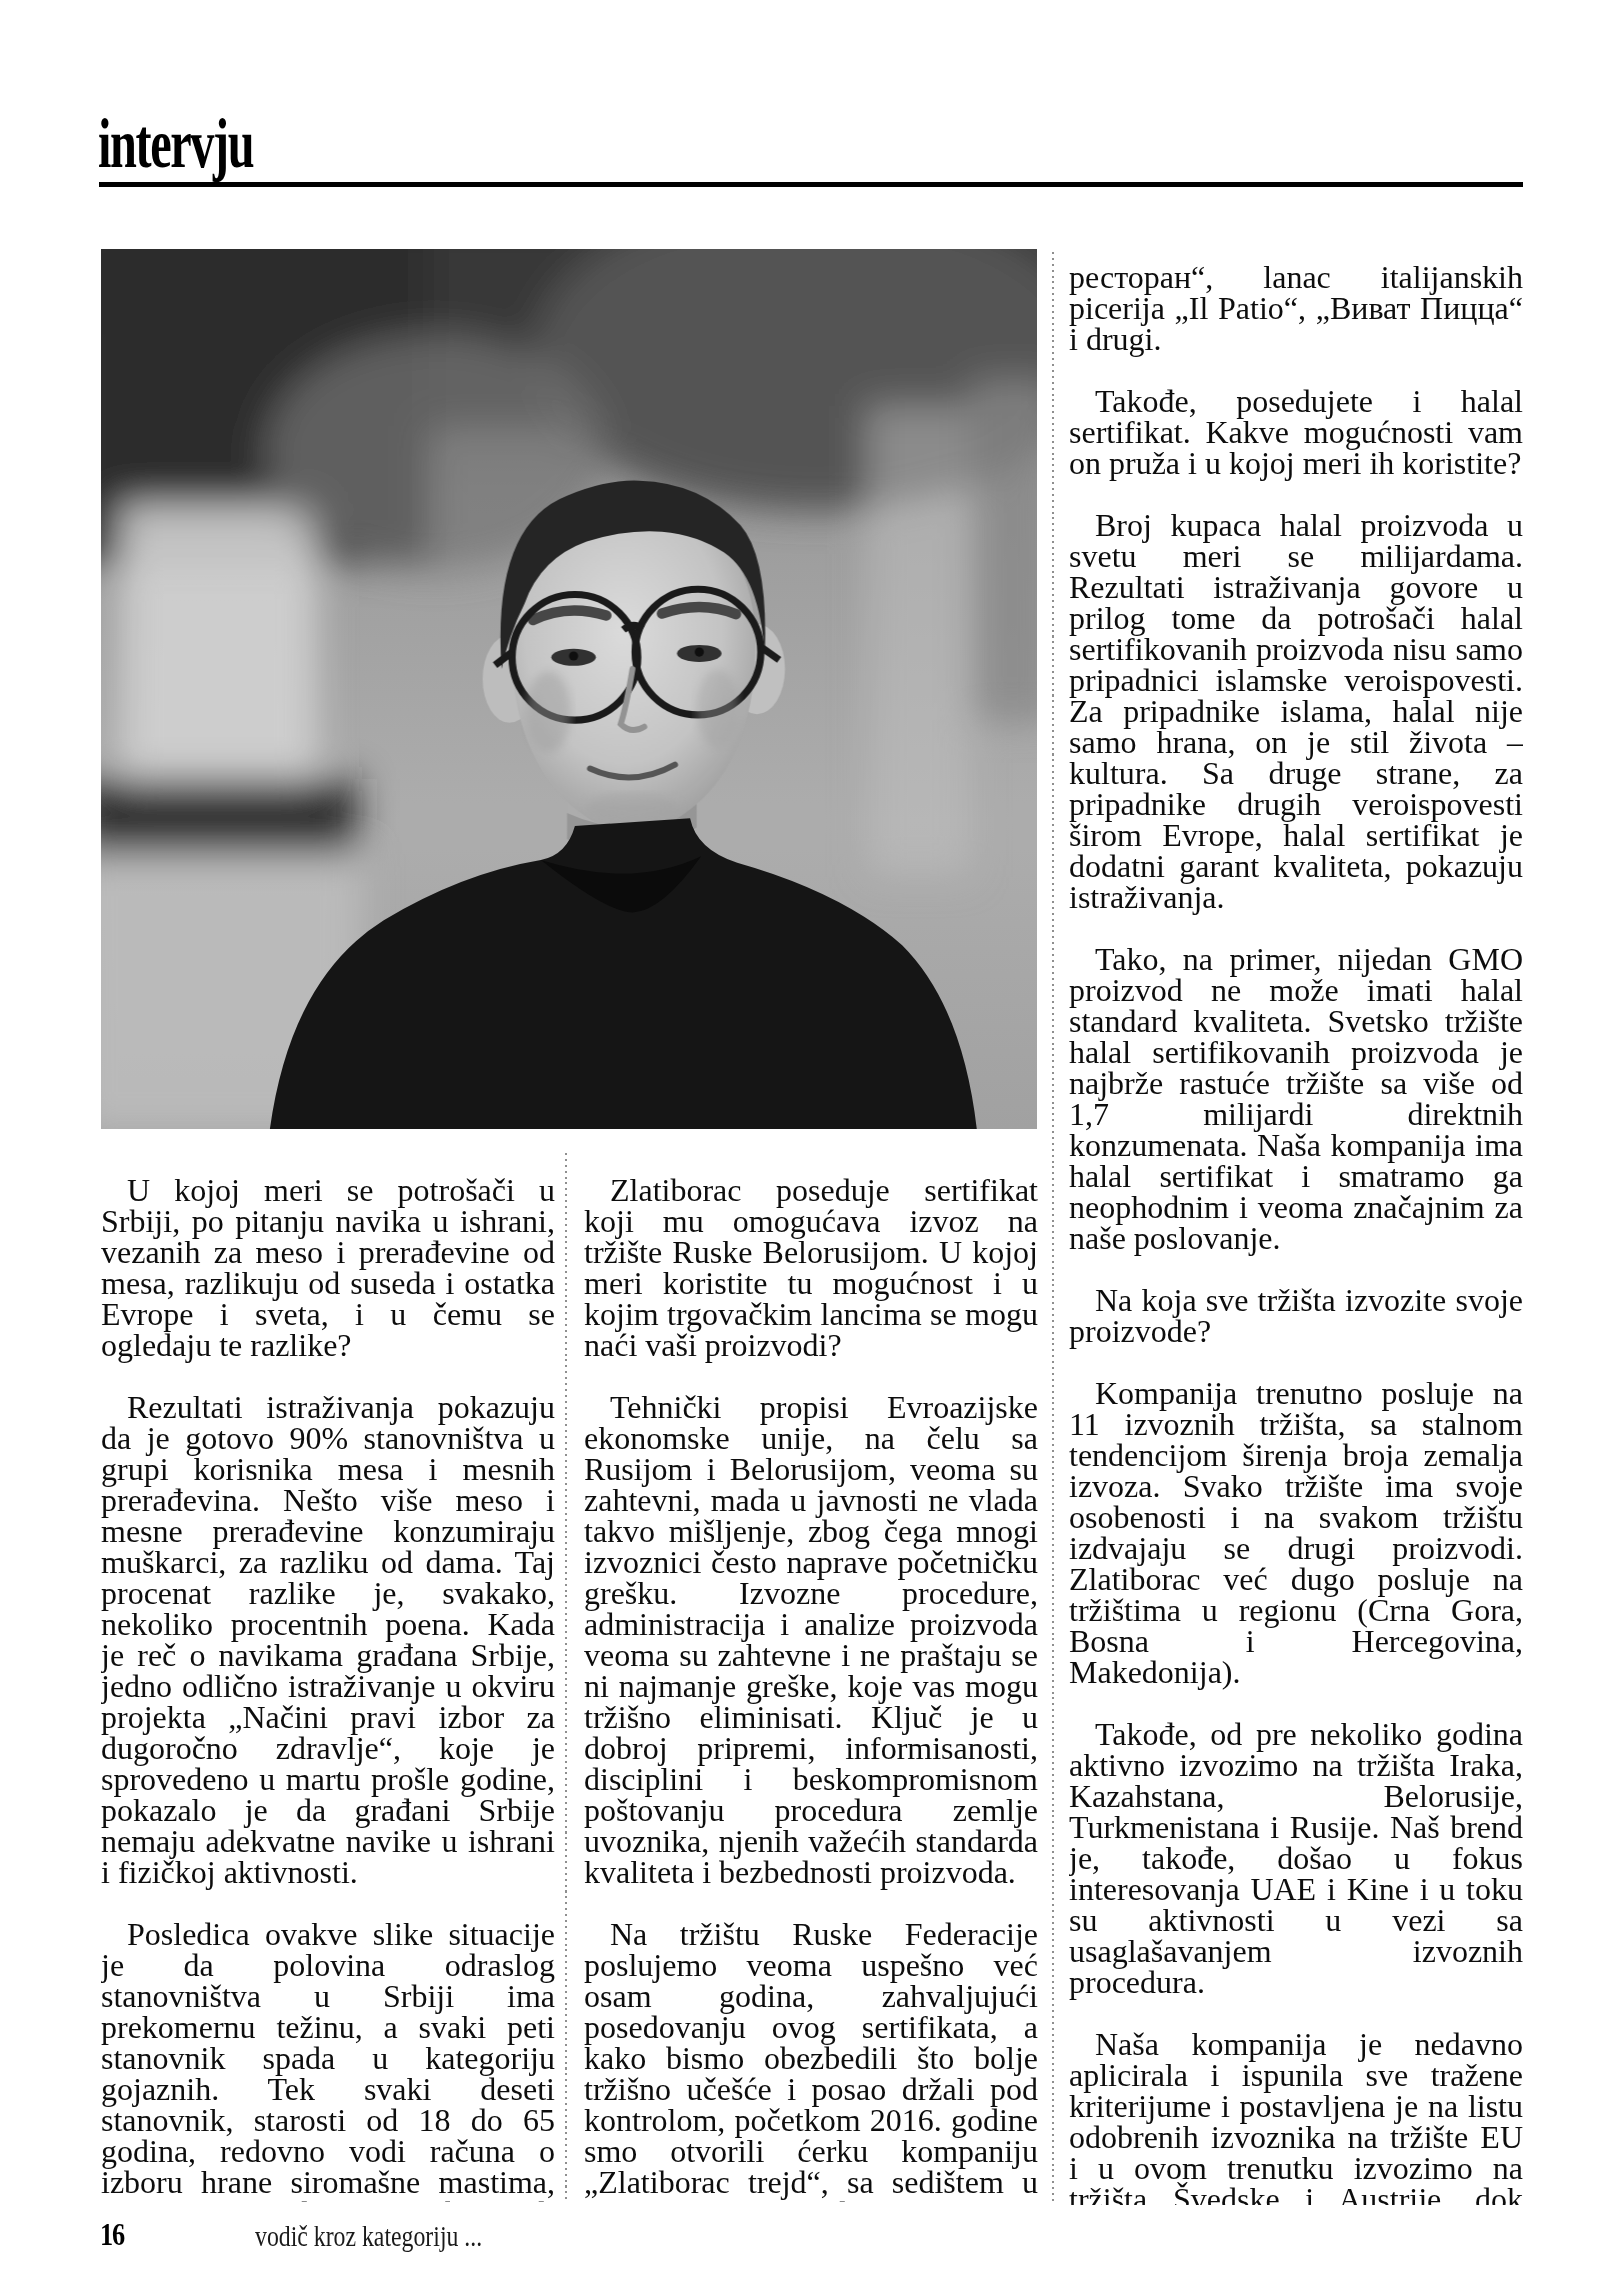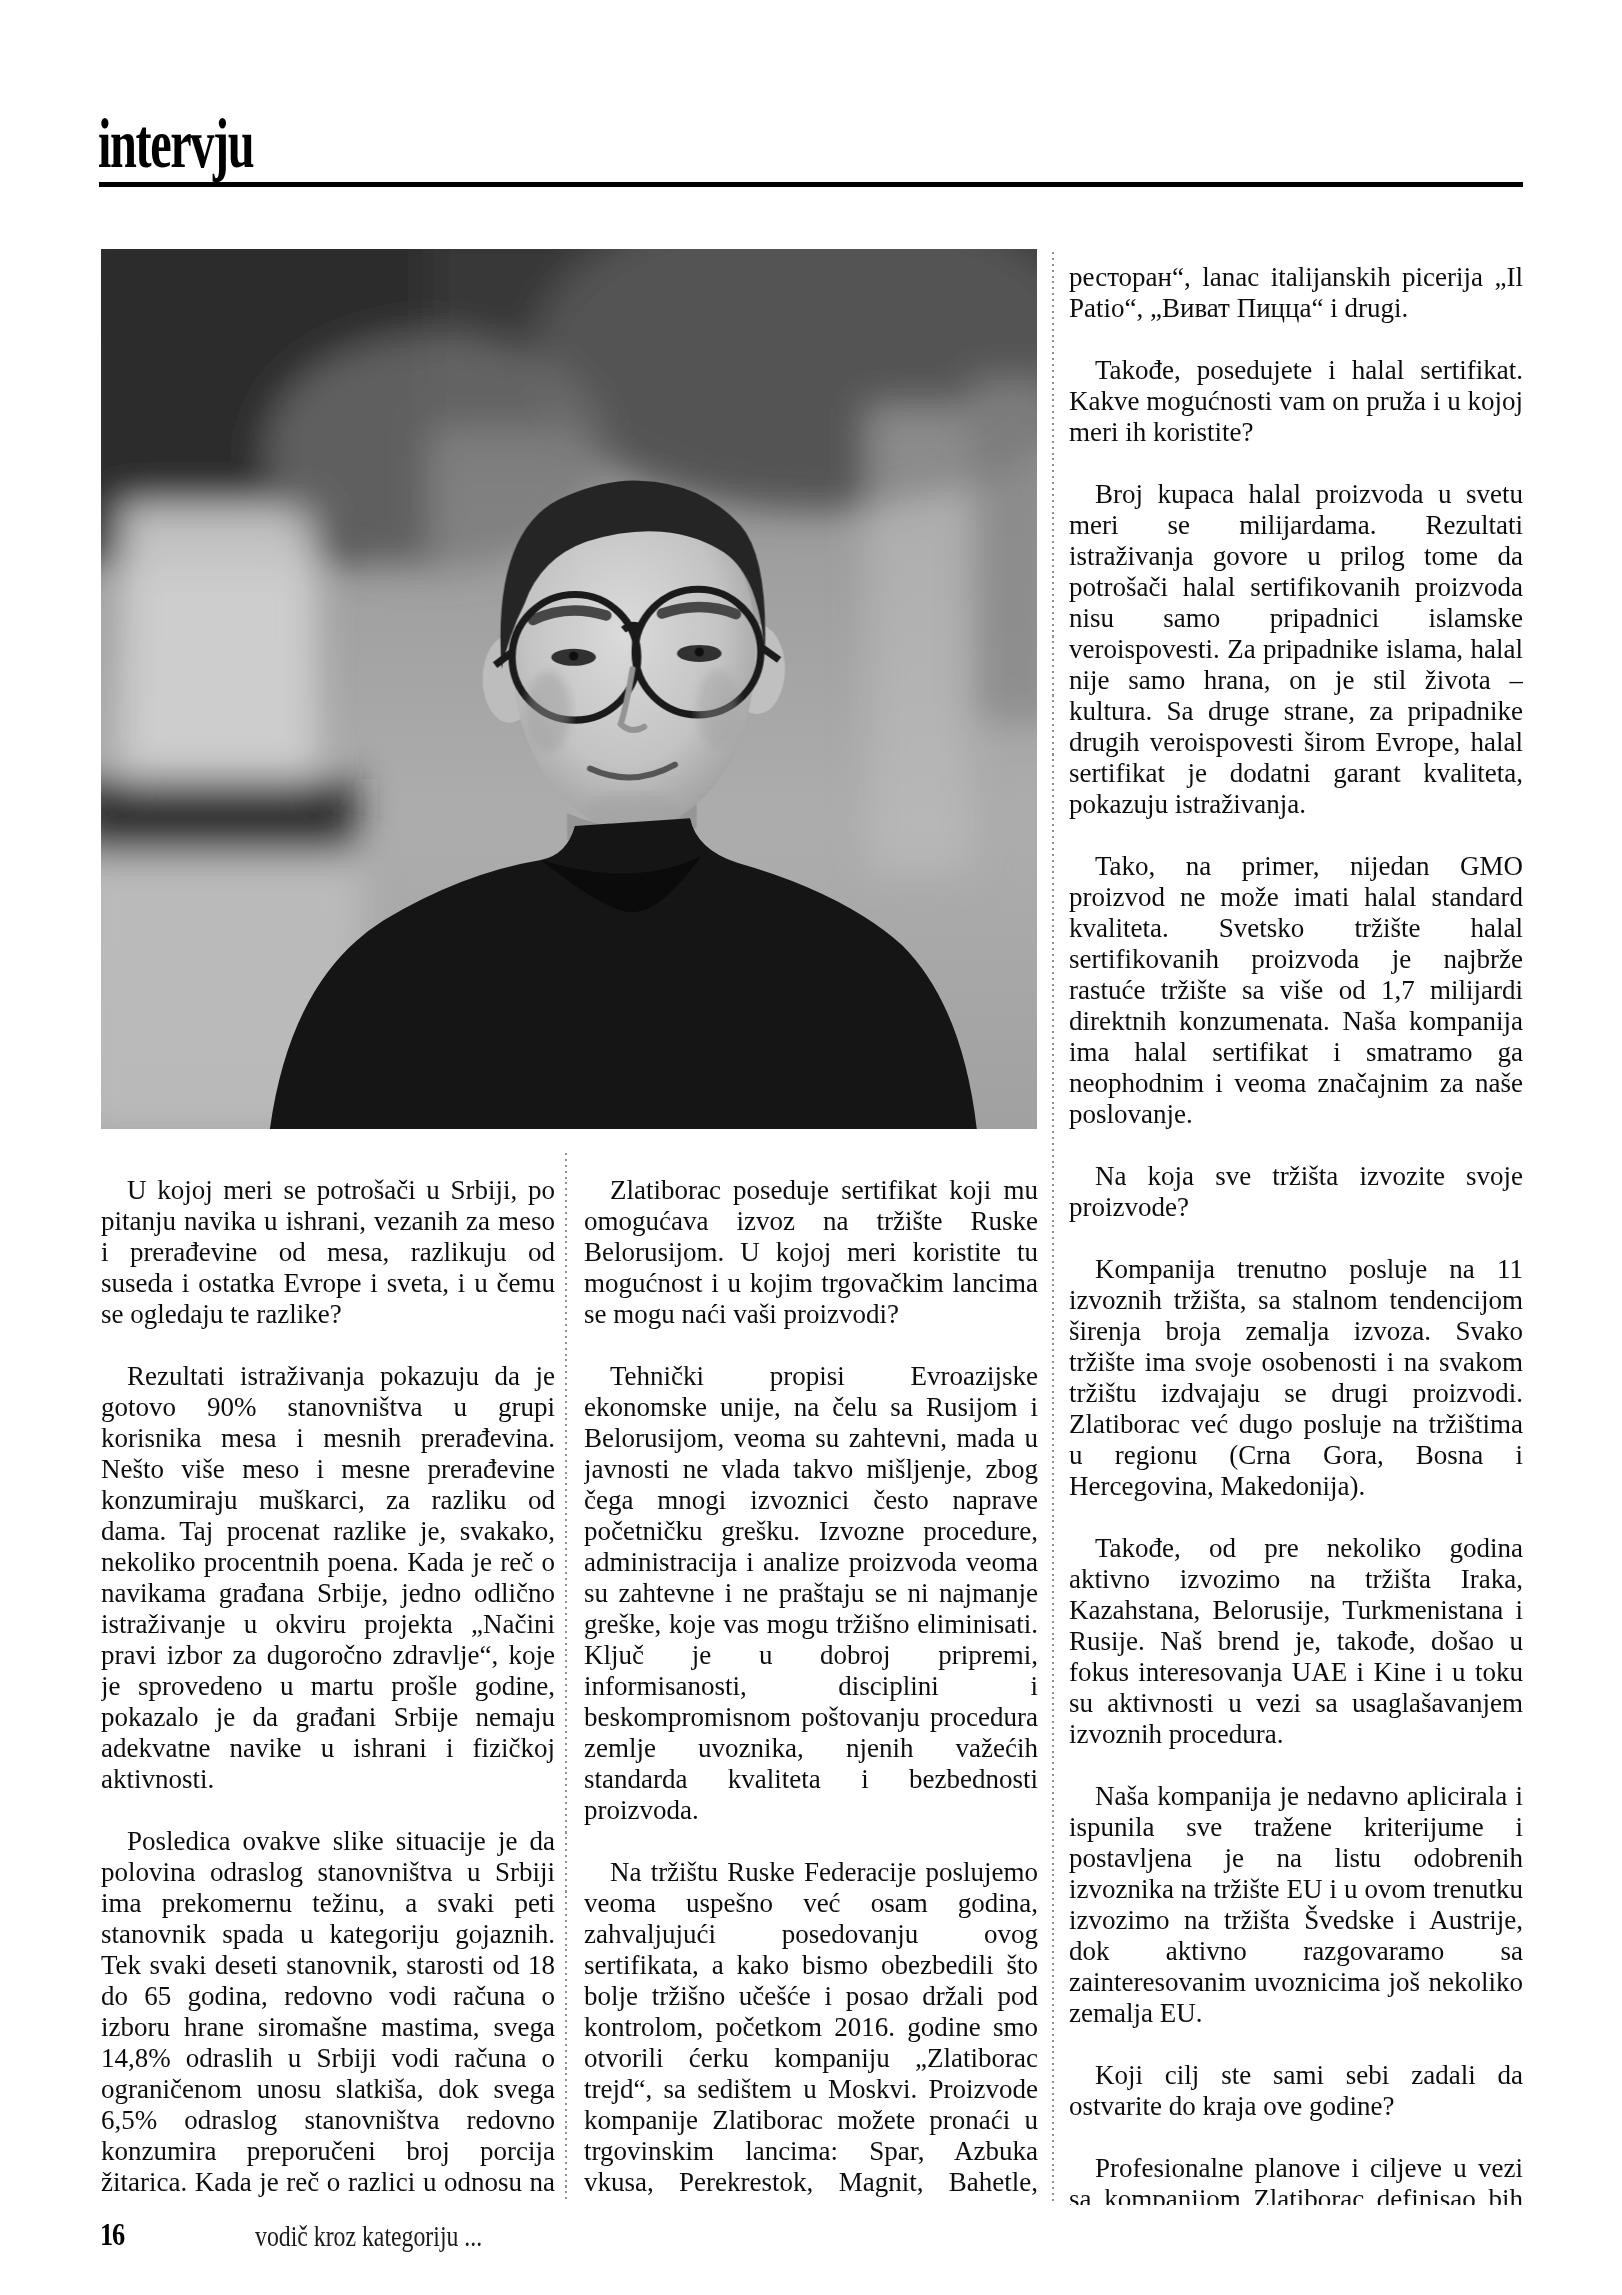--- a/index.html
+++ b/index.html
@@ -12,21 +12,21 @@
     font-family:"Liberation Serif", serif; font-weight:700;
     font-size:69px; letter-spacing:-2px; color:#000;
     transform:scaleX(.70); transform-origin:left top;
   }
   .rule { position:absolute; left:99px; top:182px; width:1424px; height:4.6px; background:#000; }
 
   .photo { position:absolute; left:101px; top:249px; width:936px; height:880px; display:block; }
 
   .col {
     position:absolute; width:454px; color:#0d0d0d;
-    font-size:27px; line-height:31px; text-align:justify; hyphens:auto;
+    font-size:32px; line-height:31px; text-align:justify; hyphens:auto;
   }
   .col p { margin:0 0 31px 0; text-indent:26px; }
   .col p.cont { text-indent:0; }
   .col p.question { font-weight:400; }
   #col-left   { left:101px;  top:1175px; height:1027px; overflow:hidden; }
   #col-middle { left:584px;  top:1175px; height:1027px; overflow:hidden; }
   #col-right  { left:1069px; top:262px;  height:1943px; overflow:hidden; }
 
   .vrule {
     position:absolute; width:2px;

